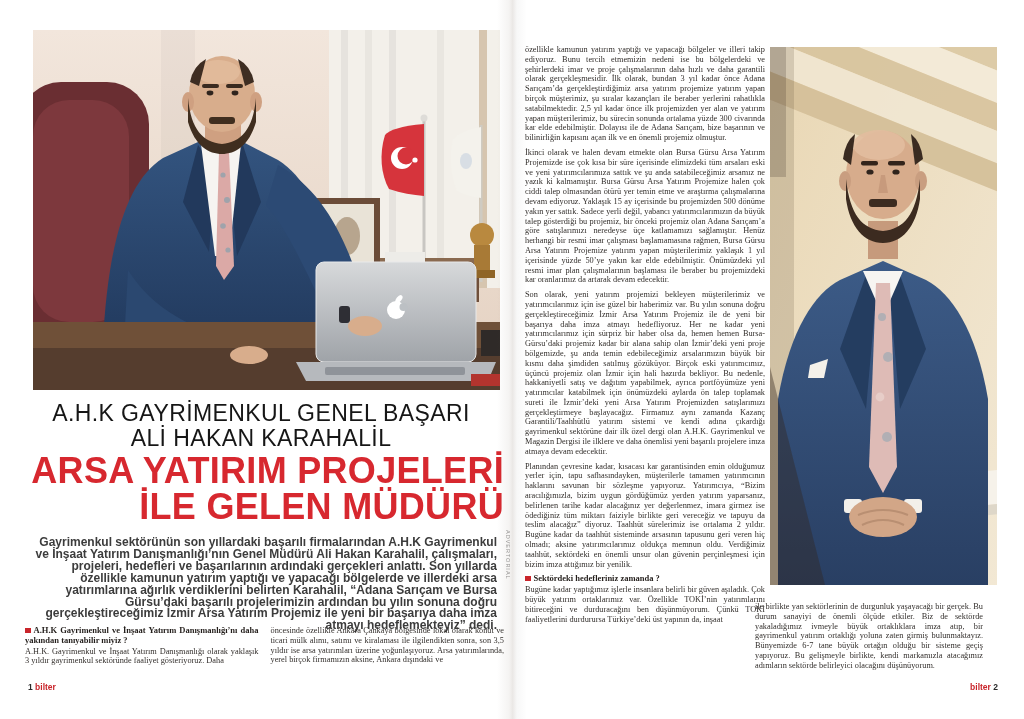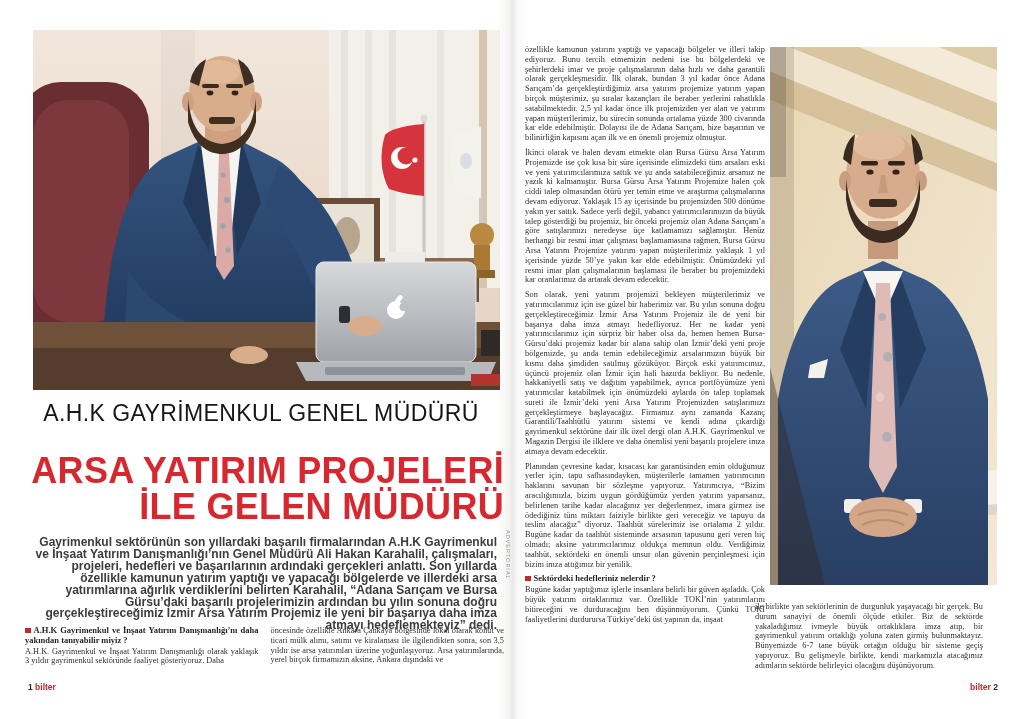--- a/index.html
+++ b/index.html
@@ -154,21 +154,22 @@
           <rect x="306" y="276" width="11" height="17" rx="3" fill="#2e2e34"></rect>
           <ellipse cx="332" cy="296" rx="17" ry="10" fill="#d8ad8c"></ellipse>
           <ellipse cx="216" cy="325" rx="19" ry="9" fill="#d8ad8c"></ellipse>
         </g>
         <rect x="448" y="300" width="40" height="26" fill="#2f2a28"></rect>
         <rect x="438" y="344" width="62" height="12" fill="#b3342e"></rect>
       </svg>
     </div>
 
     <div class="headline-black">
-      <div>A.H.K GAYRİMENKUL GENEL MÜDÜRÜ</div>
+      <div>A.H.K GAYRİMENKUL GENEL BAŞARI</div>
+      <div>ALİ HAKAN KARAHALİL</div>
     </div>
 
     <div class="headline-red">
       <div>ARSA YATIRIM PROJELERİ</div>
       <div>İLE GELEN MÜDÜRÜ</div>
     </div>
 
     <div class="intro">Gayrimenkul sektörünün son yıllardaki başarılı firmalarından A.H.K Gayrimenkul ve İnşaat Yatırım Danışmanlığı’nın Genel Müdürü Ali Hakan Karahalil, çalışmaları, projeleri, hedefleri ve başarılarının ardındaki gerçekleri anlattı. Son yıllarda özellikle kamunun yatırım yaptığı ve yapacağı bölgelerde ve illerdeki arsa yatırımlarına ağırlık verdiklerini belirten Karahalil, “Adana Sarıçam ve Bursa Gürsu’daki başarılı projelerimizin ardından bu yılın sonuna doğru gerçekleştireceğimiz İzmir Arsa Yatırım Projemiz ile yeni bir başarıya daha imza atmayı hedeflemekteyiz” dedi.</div>
 
     <div class="advertorial">ADVERTORIAL</div>
@@ -189,21 +190,21 @@
     </div>
   </div>
 
   <div class="page page-right">
 
     <div class="rcol1">
       <p class="p-body">özellikle kamunun yatırım yaptığı ve yapacağı bölgeler ve illeri takip ediyoruz. Bunu tercih etmemizin nedeni ise bu bölgelerdeki ve şehirlerdeki imar ve proje çalışmalarının daha hızlı ve daha garantili olarak gerçekleşmesidir. İlk olarak, bundan 3 yıl kadar önce Adana Sarıçam’da gerçekleştirdiğimiz arsa yatırım projemize yatırım yapan birçok müşterimiz, şu sıralar kazançları ile beraber yerlerini rahatlıkla satabilmektedir. 2,5 yıl kadar önce ilk projemizden yer alan ve yatırım yapan müşterilerimiz, bu sürecin sonunda ortalama yüzde 300 civarında kar elde edebilmiştir. Dolayısı ile de Adana Sarıçam, bize başarının ve bilinirliğin kapısını açan ilk ve en önemli projemiz olmuştur.</p>
       <p class="p-body">İkinci olarak ve halen devam etmekte olan Bursa Gürsu Arsa Yatırım Projemizde ise çok kısa bir süre içerisinde elimizdeki tüm arsaları eski ve yeni yatırımcılarımıza sattık ve şu anda satabileceğimiz arsamız ne yazık ki kalmamıştır. Bursa Gürsu Arsa Yatırım Projemize halen çok ciddi talep olmasından ötürü yer temin etme ve araştırma çalışmalarına devam ediyoruz. Yaklaşık 15 ay içerisinde bu projemizden 500 dönüme yakın yer sattık. Sadece yerli değil, yabancı yatırımcılarımızın da büyük talep gösterdiği bu projemiz, bir önceki projemiz olan Adana Sarıçam’a göre satışlarımızı neredeyse üçe katlamamızı sağlamıştır. Henüz herhangi bir resmi imar çalışması başlamamasına rağmen, Bursa Gürsu Arsa Yatırım Projemize yatırım yapan müşterilerimiz yaklaşık 1 yıl içerisinde yüzde 50’ye yakın kar elde edebilmiştir. Önümüzdeki yıl resmi imar plan çalışmalarının başlaması ile beraber bu projemizdeki kar oranlarımız da artarak devam edecektir.</p>
       <p class="p-body">Son olarak, yeni yatırım projemizi bekleyen müşterilerimiz ve yatırımcılarımız için ise güzel bir haberimiz var. Bu yılın sonuna doğru gerçekleştireceğimiz İzmir Arsa Yatırım Projemiz ile de yeni bir başarıya daha imza atmayı hedefliyoruz. Her ne kadar yeni yatırımcılarımız için sürpriz bir haber olsa da, hemen hemen Bursa-Gürsu’daki projemiz kadar bir alana sahip olan İzmir’deki yeni proje bölgemizde, şu anda temin edebileceğimiz arsalarımızın büyük bir kısmı daha şimdiden satılmış gözüküyor. Birçok eski yatırımcımız, üçüncü projemiz olan İzmir için hali hazırda bekliyor. Bu nedenle, hakkaniyetli satış ve dağıtım yapabilmek, ayrıca portföyümüze yeni yatırımcılar katabilmek için önümüzdeki aylarda ön talep toplamak sureti ile İzmir’deki yeni Arsa Yatırım Projemizden satışlarımızı gerçekleştirmeye başlayacağız. Firmamız aynı zamanda Kazanç Garantili/Taahhütlü yatırım sistemi ve kendi adına çıkardığı gayrimenkul sektörüne dair ilk özel dergi olan A.H.K. Gayrimenkul ve Magazin Dergisi ile ilklere ve daha önemlisi yeni başarılı projelere imza atmaya devam edecektir.</p>
       <p class="p-body">Planından çevresine kadar, kısacası kar garantisinden emin olduğumuz yerler için, tapu safhasındayken, müşterilerle tamamen yatırımcının haklarını savunan bir sözleşme yapıyoruz. Yatırımcıya, “Bizim aracılığımızla, bizim uygun gördüğümüz yerden yatırım yaparsanız, belirlenen tarihe kadar alacağınız yer değerlenmez, imara girmez ise ödediğiniz tüm miktarı faiziyle birlikte geri vereceğiz ve tapuyu da teslim alacağız” diyoruz. Taahhüt sürelerimiz ise ortalama 2 yıldır. Bugüne kadar da taahhüt sisteminde arsasının tapusunu geri veren hiç olmadı; aksine yatırımcılarımız oldukça memnun oldu. Verdiğimiz taahhüt, sektördeki en önemli unsur olan güvenin perçinleşmesi için bizim imza attığımız bir yenilik.</p>
-      <p class="q-head"><span class="bullet"></span><span>Sektördeki hedefleriniz nelerdir ?</span></p>
+      <p class="q-head"><span class="bullet"></span><span>Sektördeki hedefleriniz zamanda ?</span></p>
       <p class="p-body">Bugüne kadar yaptığımız işlerle insanlara belirli bir güven aşıladık. Çok büyük yatırım ortaklarımız var. Özellikle TOKİ’nin yatırımlarını bitireceğini ve durduracağını ben düşünmüyorum. Çünkü TOKİ faaliyetlerini durdurursa Türkiye’deki üst yapının da, inşaat</p>
     </div>
 
     <div class="photo-right">
       <svg width="227" height="538" viewBox="0 0 227 538" preserveAspectRatio="none">
         <defs>
           <linearGradient id="lgRbg" x1="0" y1="0" x2="1" y2="1">
             <stop offset="0" stop-color="#e9d7b4"></stop>
               <stop offset="1" stop-color="#f2e8d4"></stop>
           </linearGradient>

